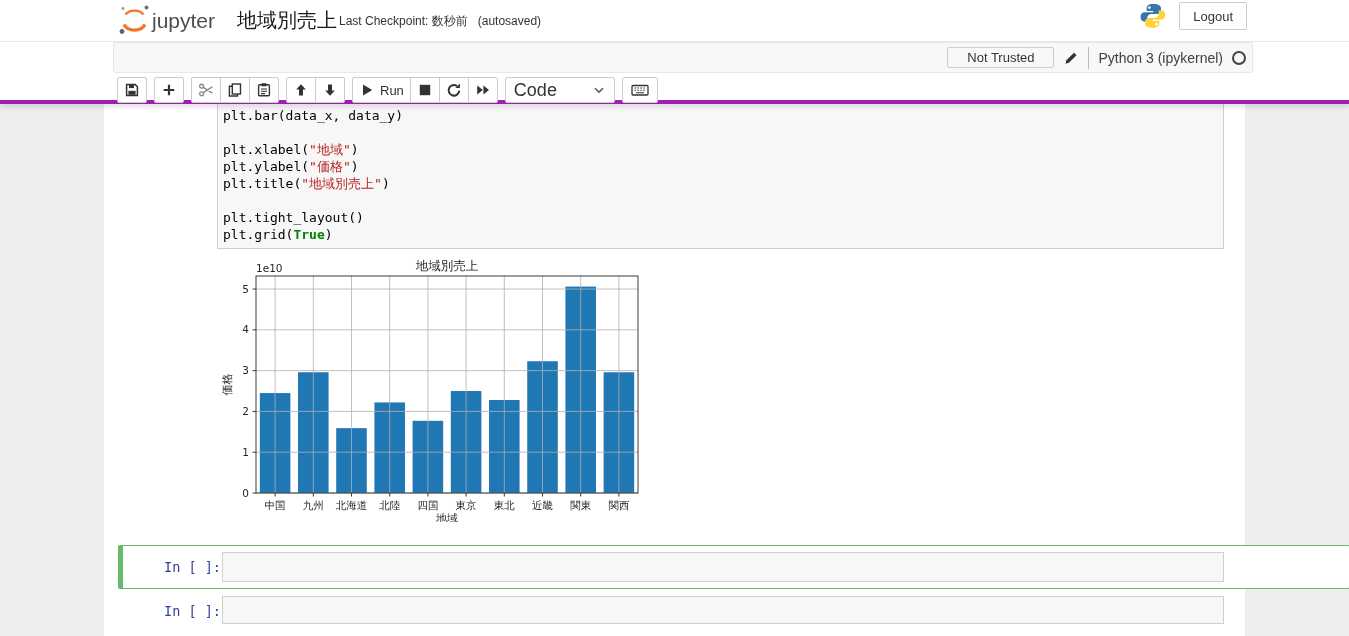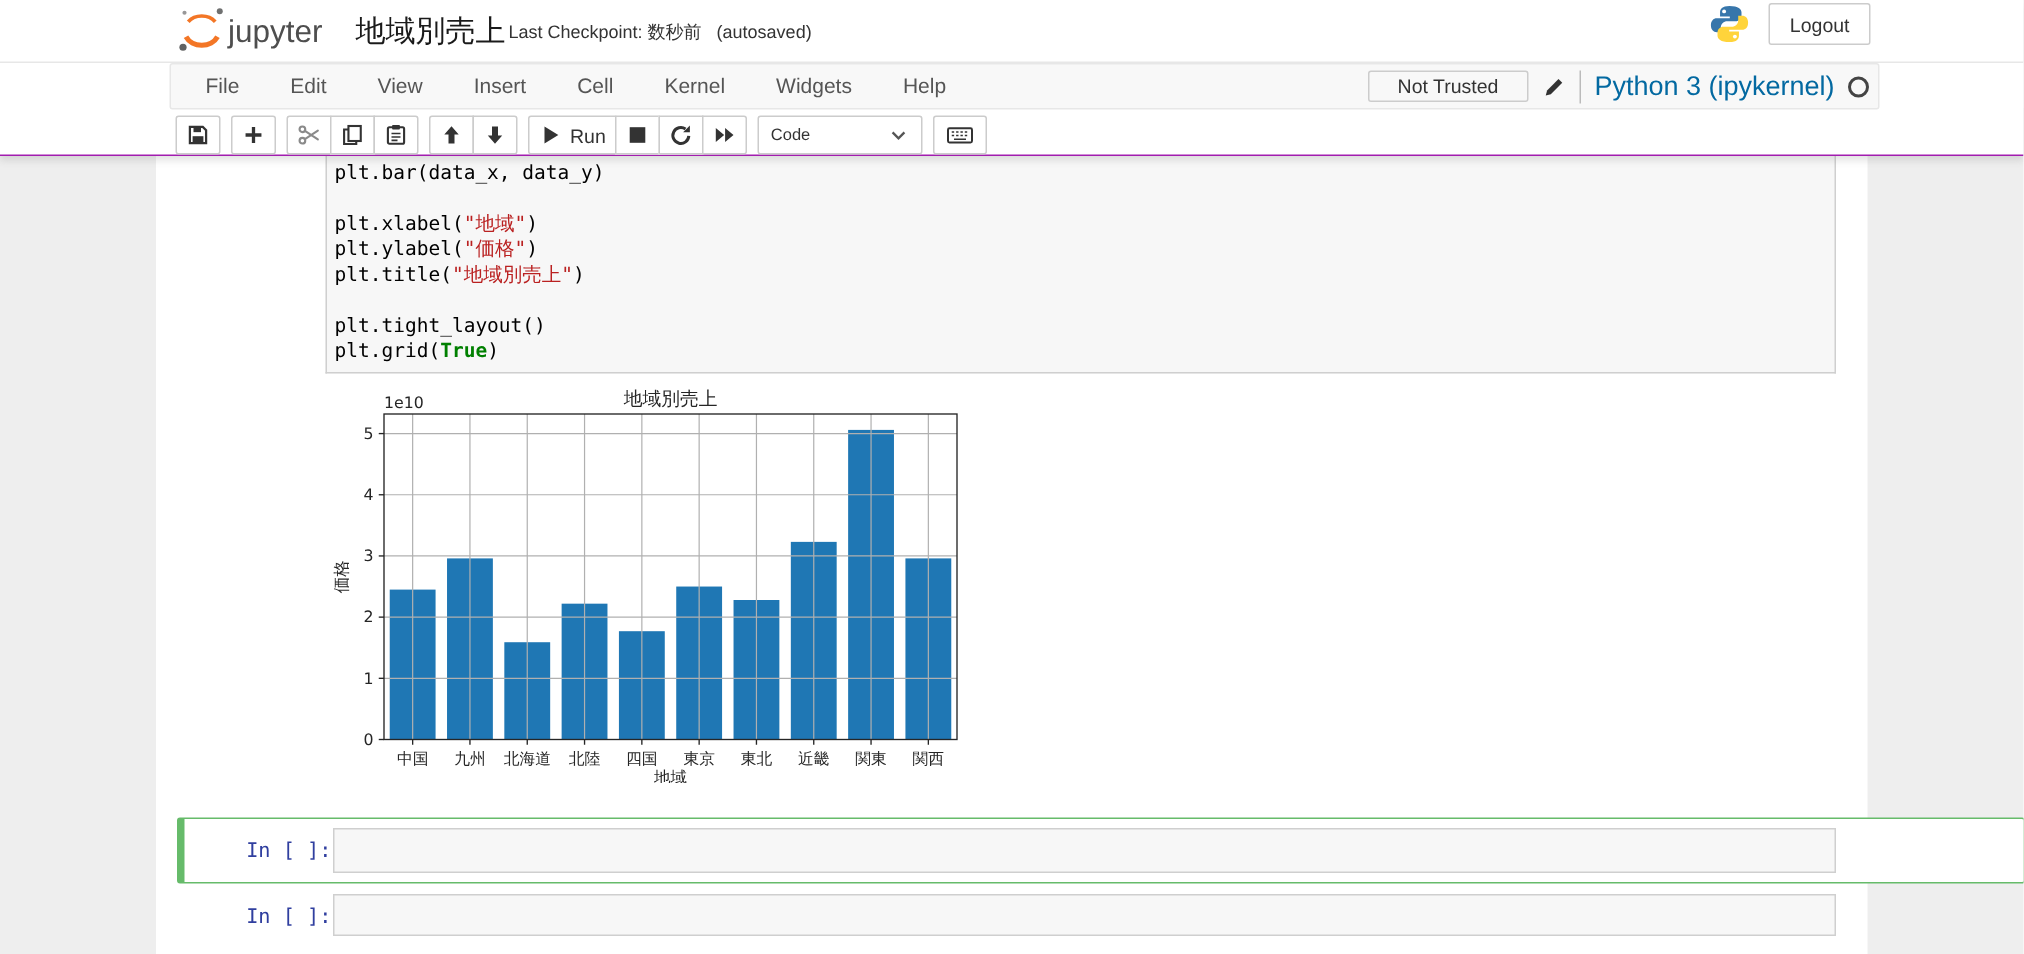--- a/index.html
+++ b/index.html
@@ -1,57 +1,57 @@
 <!DOCTYPE html>
 <html><head>
 <meta charset="utf-8">
 <style>
   * { margin:0; padding:0; box-sizing:border-box; }
   html,body { width:1349px; height:636px; overflow:hidden; }
   body { background:#eeeeee; font-family:"Liberation Sans","DejaVu Sans",sans-serif; position:relative; }
 
   
   #header { position:absolute; left:0; top:0; width:1349px; height:104px; background:#fff;
-            border-bottom:1px solid #a21caf; box-shadow:0 3px 5px rgba(87,87,87,.18); z-index:5; }
+            border-bottom:4px solid #a21caf; box-shadow:0 3px 5px rgba(87,87,87,.18); z-index:5; }
 
   #logo { position:absolute; left:116px; top:4px; width:110px; height:32px; cursor:pointer; }
   #notebook-title { position:absolute; left:237px; top:7px; font-size:20px; color:#1a1a1a; cursor:pointer; }
   #checkpoint { position:absolute; left:339px; top:13px; font-size:12px; color:#333; }
   #checkpoint span { margin-right:10px; }
   #python-logo { position:absolute; left:1139px; top:2px; width:28px; height:28px; }
   #logout-btn { position:absolute; right:102px; top:2px; height:28px; padding:0 13px; background:#fff;
                 border:1px solid #ccc; border-radius:2px; font-size:13px; color:#333; cursor:pointer;
                 font-family:inherit; }
 
   #menurow { position:absolute; left:0; top:41px; width:1349px; height:31px; border-top:1px solid #e7e7e7; background:#fff; }
   #menubar { position:absolute; left:113px; top:0; width:1140px; height:31px; background:#f8f8f8;
              border:1px solid #e7e7e7; border-radius:2px; display:flex; align-items:stretch; padding-left:6px; }
   .menu-item { padding:0 17px; line-height:29px; font-size:14px; color:#555; cursor:pointer; }
   #menu-right { position:absolute; right:4px; top:0; height:29px; display:flex; align-items:center; gap:9px; }
   #trust-badge { border:1px solid #ccc; border-radius:2px; background:transparent; padding:2px 19px;
                  font-size:13px; color:#333; font-family:inherit; cursor:pointer; }
   #kernel-divider { width:1px; height:22px; background:#bbb; }
-  #kernel-name { font-size:18px; color:#0369a1; cursor:pointer; }
+  #kernel-name { font-size:14px; color:#404040; cursor:pointer; }
   #kernel-circle { width:14px; height:14px; border:2px solid #444; border-radius:50%; margin-right:2px; }
 
   
   #toolbar { position:absolute; left:117px; top:77px; display:flex; align-items:center; gap:7px; }
   #toolbar-groups { display:flex; gap:7px; }
   .btn-group { display:flex; }
   .tb-btn { height:26px; min-width:29px; background:#fff; border:1px solid #ccc; display:flex;
             align-items:center; justify-content:center; padding:0 6px; cursor:pointer; margin-left:-1px;
             font-family:inherit; }
   .btn-group .tb-btn:first-child { border-radius:2px 0 0 2px; margin-left:0; }
   .btn-group .tb-btn:last-child { border-radius:0 2px 2px 0; }
   .btn-group .tb-btn:only-child { border-radius:2px; }
   .tb-icon { display:inline-flex; width:16px; height:16px; }
   .run-label { font-size:13px; color:#333; margin-left:5px; }
   #celltype-dropdown { height:26px; width:110px; background:#fff; border:1px solid #ccc; border-radius:2px;
             display:flex; align-items:center; justify-content:space-between; padding:0 8px; cursor:pointer; }
-  #celltype-value { font-size:11px; color:#333; }
+  #celltype-value { font-size:18px; color:#333; }
   #cmd-palette-btn { height:26px; width:36px; background:#fff; border:1px solid #ccc; border-radius:2px;
             display:flex; align-items:center; justify-content:center; cursor:pointer; }
 
   
   #notebook { position:absolute; left:104px; top:104px; width:1141px; height:532px; background:#fff; }
 
   #code-input { position:absolute; left:113px; top:0; width:1007px; height:145px; background:#f7f7f7;
                 border:1px solid #cfcfcf; border-top:none; padding:3px 17px 0 5px; cursor:text;
                 font-family:"DejaVu Sans Mono","Liberation Mono",monospace; font-size:13px; line-height:17px; color:#000; }
   .code-line { white-space:pre; }
@@ -91,30 +91,20 @@
   <svg id="python-logo" viewBox="0 0 28 28">
     <path d="M14 2c-5 0-6.3 2.1-6.3 4.4V9h6.5v1.2H5.6C3.2 10.2 1.6 12 1.6 14.9s1.6 4.6 4 4.6h2.6v-3.2c0-2.4 2-4.2 4.3-4.2h5.6c2.2 0 3.9-1.7 3.9-4V6.4C22 4.1 20 2 14 2z" fill="#3776ab"></path>
     <path d="M14 26c5 0 6.3-2.1 6.3-4.4V19h-6.5v-1.2h8.6c2.4 0 4-1.8 4-4.7s-1.6-4.6-4-4.6h-2.6v3.2c0 2.4-2 4.2-4.3 4.2H9.9c-2.2 0-3.9 1.7-3.9 4v1.7C6 23.9 8 26 14 26z" fill="#ffd43b"></path>
     <circle cx="10.4" cy="5.6" r="1.3" fill="#fff"></circle>
       <circle cx="17.6" cy="22.4" r="1.3" fill="#fff"></circle>
   </svg>
   <button id="logout-btn">Logout</button>
 
   <div id="menurow">
     <div id="menubar">
-      <div id="menu-items" style="display:flex;">
-          <div class="menu-item">File</div>
-          <div class="menu-item">Edit</div>
-          <div class="menu-item">View</div>
-          <div class="menu-item">Insert</div>
-          <div class="menu-item">Cell</div>
-          <div class="menu-item">Kernel</div>
-          <div class="menu-item">Widgets</div>
-          <div class="menu-item">Help</div>
-        </div>
       <div id="menu-right">
         <button id="trust-badge">Not Trusted</button>
         <svg width="16" height="16" viewBox="0 0 16 16" style="cursor:pointer;">
           <path d="M2.5 13.7l.9-3.4 7.6-7.6 2.5 2.5-7.6 7.6z" fill="#333"></path>
         </svg>
         <div id="kernel-divider"></div>
         <div id="kernel-name">Python 3 (ipykernel)</div>
         <div id="kernel-circle"></div>
       </div>
     </div>

